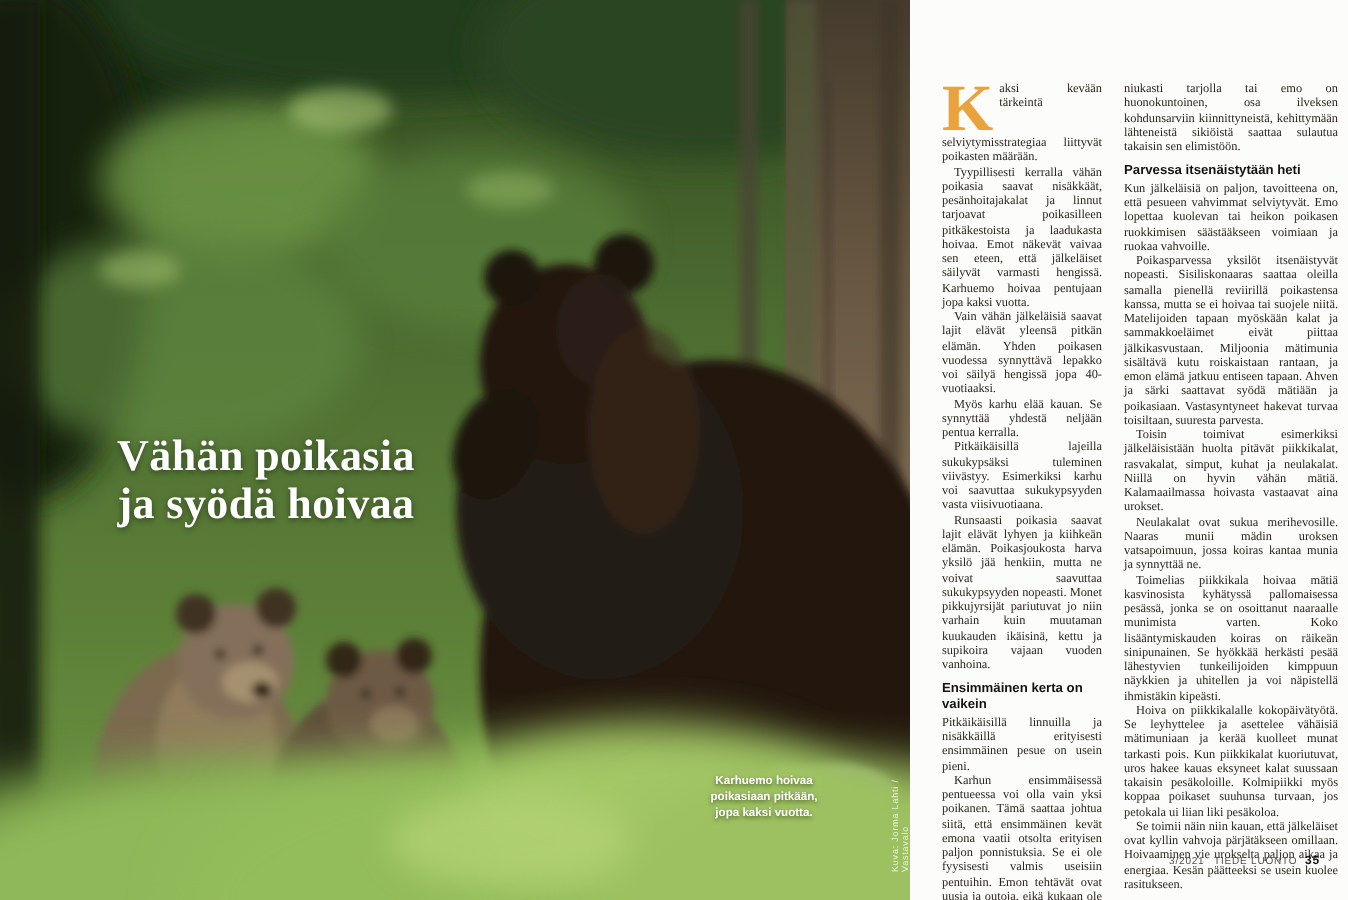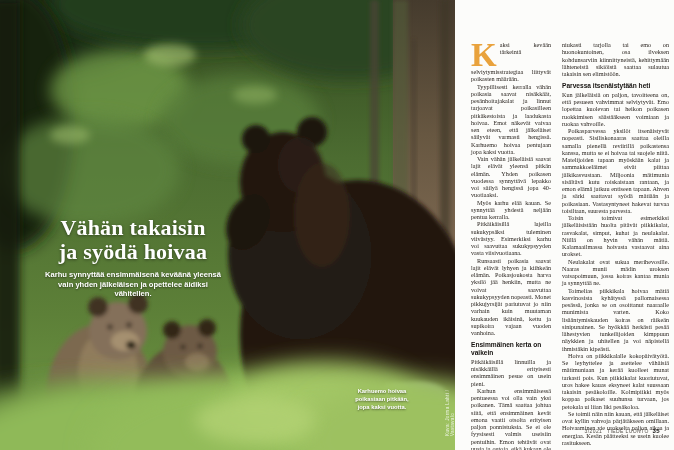--- a/index.html
+++ b/index.html
@@ -165,24 +165,23 @@
         <ellipse cx="140" cy="455" rx="190" ry="75" fill="#8fb958" filter="url(#b12)"></ellipse>
         <ellipse cx="290" cy="450" rx="200" ry="80" fill="#93bc5a" filter="url(#b12)"></ellipse>
         <ellipse cx="330" cy="405" rx="95" ry="42" fill="#a6c968" filter="url(#b12)" opacity=".9"></ellipse>
         <ellipse cx="420" cy="440" rx="120" ry="60" fill="#9dc160" filter="url(#b12)"></ellipse>
         <ellipse cx="255" cy="420" rx="60" ry="24" fill="#b2d273" filter="url(#b8)" opacity=".8"></ellipse>
       </g>
     </svg>
 
     <div class="head-block">
       <h1>
-        <span>Vähän takaisin</span><br>
+        <span>Vähän poikasia</span><br>
         <span>ja syödä hoivaa</span>
       </h1>
-      <div class="standfirst">Karhu synnyttää ensimmäisenä keväänä yleensä vain yhden jälkeläisen ja opettelee äidiksi vähitellen.</div>
     </div>
 
     <div class="photo-caption">Karhuemo hoivaa poikasiaan pitkään, jopa kaksi vuotta.</div>
     <div class="photo-credit">Kuva: Jorma Lahti / Vastavalo</div>
   </div>
 
   <div class="col col1">
     <p><span class="dropcap">K</span><span>aksi kevään tärkeintä selviytymisstrategiaa liittyvät poikasten määrään.</span></p>
     <p class="ind">Tyypillisesti kerralla vähän poikasia saavat nisäkkäät, pesänhoitajakalat ja linnut tarjoavat poikasilleen pitkäkestoista ja laadukasta hoivaa. Emot näkevät vaivaa sen eteen, että jälkeläiset säilyvät varmasti hengissä. Karhuemo hoivaa pentujaan jopa kaksi vuotta.</p>
     <p class="ind">Vain vähän jälkeläisiä saavat lajit elävät yleensä pitkän elämän. Yhden poikasen vuodessa synnyttävä lepakko voi säilyä hengissä jopa 40-vuotiaaksi.</p>

